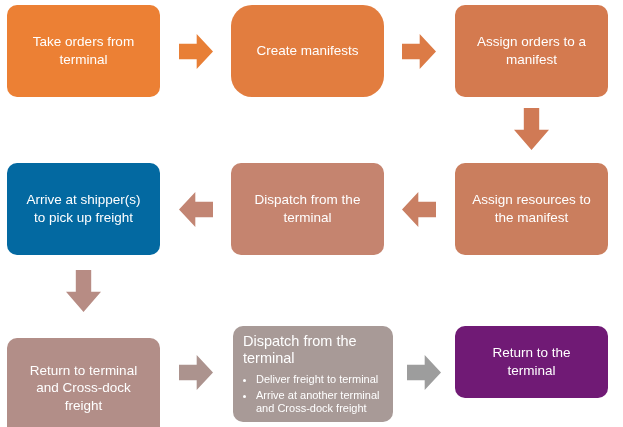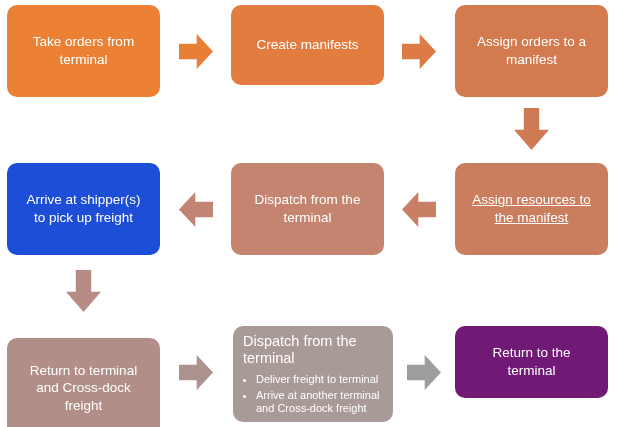--- a/index.html
+++ b/index.html
@@ -61,45 +61,45 @@
 <body>
 
 <div class="canvas">
 
   <div class="node" style="left: 7px; top: 5px; width: 153px; height: 92px; background-color: rgb(236, 128, 52);">
     <span>Take orders from terminal</span>
   </div>
 
   <div class="arrow right" style="left: 179px; top: 34px; background-color: rgb(232, 127, 54);"></div>
 
-  <div class="node" style="left: 231px; top: 5px; width: 153px; height: 80px; background-color: rgb(226, 125, 63);">
+  <div class="node" style="left: 231px; top: 5px; width: 153px; height: 92px; background-color: rgb(226, 125, 63); border-radius: 21px;">
     <span>Create manifests</span>
   </div>
 
   <div class="arrow right" style="left: 402px; top: 34px; background-color: rgb(220, 123, 70);"></div>
 
   <div class="node" style="left: 455px; top: 5px; width: 153px; height: 92px; background-color: rgb(212, 122, 79);">
     <span>Assign orders to a manifest</span>
   </div>
 
   <div class="arrow down" style="left: 514px; top: 108px; background-color: rgb(208, 122, 85);"></div>
 
-  <div class="node" style="left: 7px; top: 163px; width: 153px; height: 92px; background-color: #1d4ed8;">
+  <div class="node" style="left: 7px; top: 163px; width: 153px; height: 92px; background-color: #0369a1;">
     <span>Arrive at shipper(s) to pick up freight</span>
   </div>
 
   <div class="arrow left" style="left: 179px; top: 192px; background-color: rgb(194, 133, 115);"></div>
 
   <div class="node" style="left: 231px; top: 163px; width: 153px; height: 92px; background-color: rgb(197, 132, 111);">
     <span>Dispatch from the terminal</span>
   </div>
 
   <div class="arrow left" style="left: 402px; top: 192px; background-color: rgb(201, 127, 99);"></div>
 
-  <div class="node" style="left: 455px; top: 163px; width: 153px; height: 92px; background-color: rgb(202, 126, 94); text-decoration: underline;">
+  <div class="node" style="left: 455px; top: 163px; width: 153px; height: 92px; background-color: rgb(202, 126, 94);">
     <span>Assign resources to the manifest</span>
   </div>
 
   <div class="arrow down" style="left: 66px; top: 270px; background-color: rgb(183, 140, 132);"></div>
 
   <div class="node" style="left: 7px; top: 314px; width: 153px; height: 100px; background-color: rgb(178, 142, 136); margin-top: 24px;">
     <span>Return to terminal and Cross-dock freight</span>
   </div>
 
   <div class="arrow right" style="left: 179px; top: 355px; background-color: rgb(172, 147, 142);"></div>

